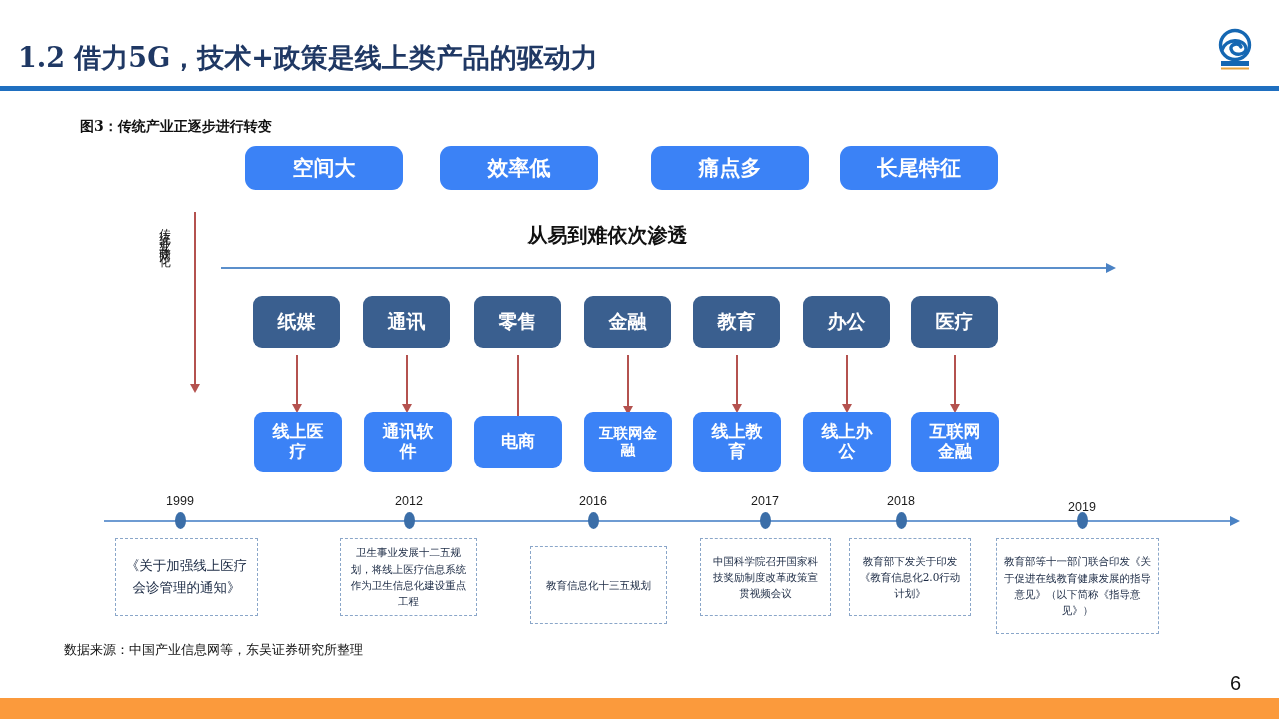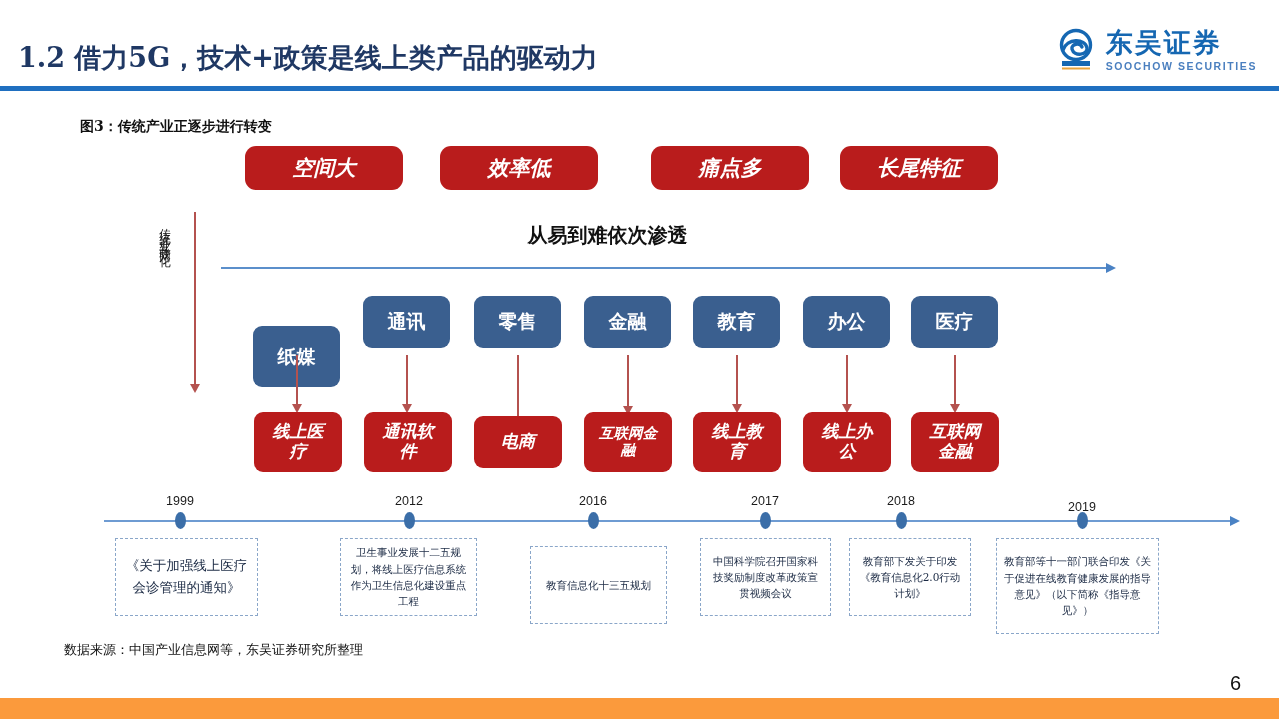--- a/index.html
+++ b/index.html
@@ -52,21 +52,21 @@
     position:absolute;
     display:flex;align-items:center;justify-content:center;
     text-align:center;
     color:#ffffff;
     font-family:"DejaVu Serif","Liberation Serif",serif;
     font-weight:bold;
     border-radius:9px;
     box-sizing:border-box;
     line-height:1.15;
   }
-  .red{background:#b91c1c;font-style:italic;}
+  .red{background:#3b82f6;}
   .blue{background:#3A5F8F;}
   .top-tag{font-size:21px;border-radius:11px;}
   .ind-box{font-size:19px;}
   .out-box{font-size:17px;}
   
   .vlabel{
     position:absolute;left:152px;top:219px;width:18px;
     font-family:"DejaVu Serif","Liberation Serif",serif;
     font-size:11.5px;color:#111;
     writing-mode:vertical-rl;
@@ -164,40 +164,36 @@
 
 <div class="logo">
   <span class="logo-mark">
     <svg width="44" height="44" viewBox="0 0 44 44">
       <circle cx="22" cy="17" r="14.5" fill="none" stroke="#1567B2" stroke-width="3.4"></circle>
       <path d="M9 22 C13 10, 31 10, 33 20 C34 27, 20 29, 18 21 C17 16, 26 14, 28 19" fill="none" stroke="#1567B2" stroke-width="3.4" stroke-linecap="round"></path>
       <rect x="8" y="33" width="28" height="5" fill="#1567B2"></rect>
       <rect x="8" y="39.5" width="28" height="2" fill="#E8A33D"></rect>
     </svg>
   </span>
-  <span>
-    <div class="logo-cn">东吴证券</div>
-    <div class="logo-en">SOOCHOW SECURITIES</div>
-  </span>
 </div>
 
 <div class="fig-caption">图3：传统产业正逐步进行转变</div>
 
 <div class="rbox red top-tag" style="left:245px;top:146px;width:158px;height:44px;">空间大</div>
 <div class="rbox red top-tag" style="left:440px;top:146px;width:158px;height:44px;">效率低</div>
 <div class="rbox red top-tag" style="left:651px;top:146px;width:158px;height:44px;">痛点多</div>
 <div class="rbox red top-tag" style="left:840px;top:146px;width:158px;height:44px;">长尾特征</div>
 
 <div class="vlabel">传统产业互联网化</div>
 <div class="vline"></div>
 
 <div class="pen-label">从易到难依次渗透</div>
 <div class="harrow"></div>
 
-<div class="rbox blue ind-box" style="left:253px;top:296px;width:87px;height:61px;margin-top:30px;">纸媒</div>
+<div class="rbox blue ind-box" style="left:253px;top:296px;width:87px;height:52px;">纸媒</div>
 <div class="rbox blue ind-box" style="left:363px;top:296px;width:87px;height:52px;">通讯</div>
 <div class="rbox blue ind-box" style="left:474px;top:296px;width:87px;height:52px;">零售</div>
 <div class="rbox blue ind-box" style="left:584px;top:296px;width:87px;height:52px;">金融</div>
 <div class="rbox blue ind-box" style="left:693px;top:296px;width:87px;height:52px;">教育</div>
 <div class="rbox blue ind-box" style="left:803px;top:296px;width:87px;height:52px;">办公</div>
 <div class="rbox blue ind-box" style="left:911px;top:296px;width:87px;height:52px;">医疗</div>
 
 <div class="conn" style="left:296px;top:355px;height:50px;"></div>
 <div class="conn" style="left:406px;top:355px;height:50px;"></div>
 <div class="conn" style="left:517px;top:355px;height:62px;"></div>

